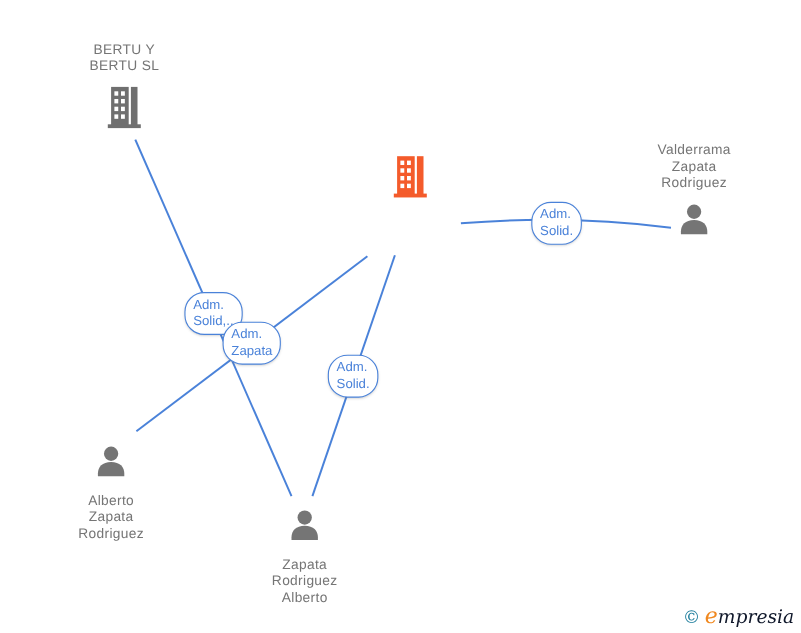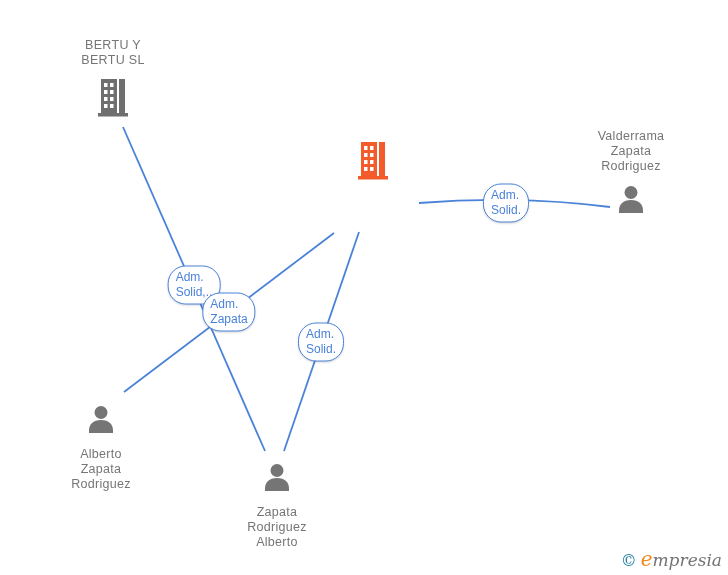--- a/index.html
+++ b/index.html
@@ -52,21 +52,21 @@
   .watermark{
     position:absolute;
     right:6px;bottom:4px;
     font-family:"DejaVu Serif", serif;
     font-style:italic;
     font-size:17px;
     white-space:nowrap;
   }
   .watermark .c{color:#1d7d9c;font-style:normal;font-size:16px;margin-right:4px;}
   .watermark .e{color:#f0881f;font-size:20px;}
-  .watermark .rest{color:#737373;}
+  .watermark .rest{color:#0f172a;}
 </style>
 </head>
 <body>
 
 <div id="canvas">
 
   <svg id="edges" viewBox="0 0 728 575">
     <defs>
       <marker id="arrow" viewBox="0 0 10 8" markerWidth="11" markerHeight="9" refX="9" refY="4" orient="auto" markerUnits="userSpaceOnUse">
         <path d="M0,0 L10,4 L0,8 Z" stroke="none" fill="#4a82d9"></path>

